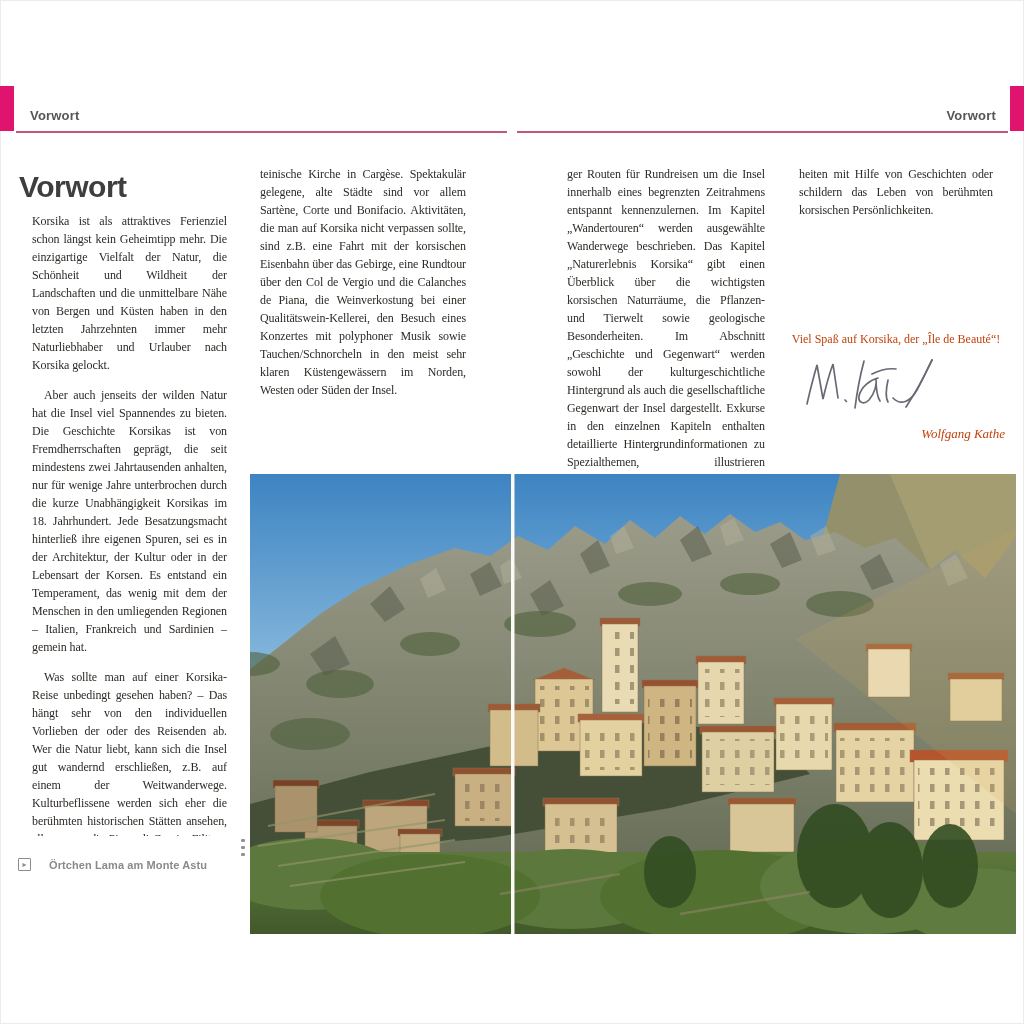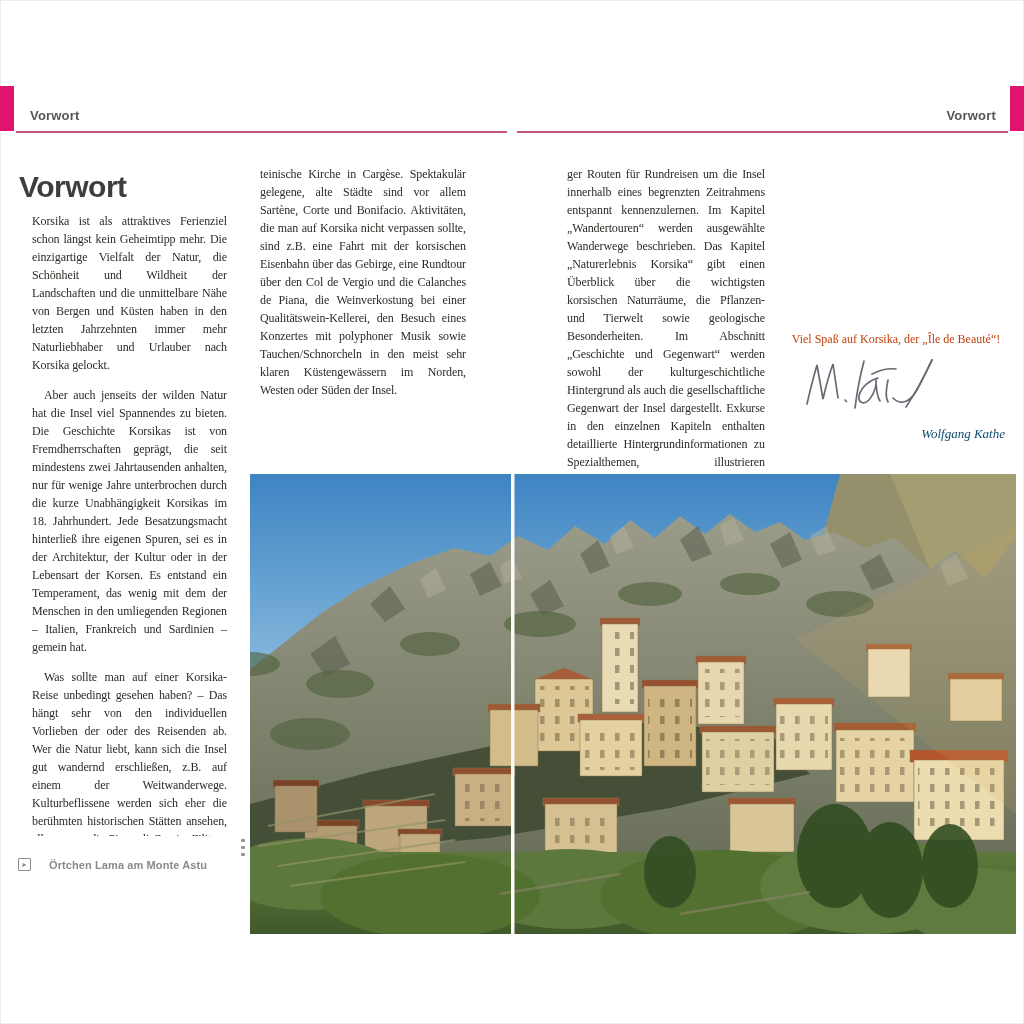--- a/index.html
+++ b/index.html
@@ -41,21 +41,21 @@
   .col2{left:248px;top:153px;width:230px;height:318px;}
   .col3{left:555px;top:153px;width:222px;height:318px;}
   .col4{left:787px;top:153px;width:218px;height:200px;}
   .closing{
     position:absolute;left:787px;top:330px;width:218px;
     font-size:12px;line-height:18px;color:#c2410c;text-align:center;
   }
   .signature{position:absolute;left:800px;top:352px;width:150px;height:68px;}
   .authorname{
     position:absolute;left:787px;top:426px;width:218px;text-align:right;
-    font-style:italic;font-size:13px;color:#0c4a6e;
+    font-style:italic;font-size:13px;color:#c2410c;
   }
 
   
   .photo{
     position:absolute;left:250px;top:474px;width:766px;height:460px;
     overflow:hidden;background:#7da9c9;
   }
   .photo svg{display:block;}
 
   
@@ -95,20 +95,21 @@
     <p>Was sollte man auf einer Korsika-Reise unbedingt gesehen haben? – Das hängt sehr von den individuellen Vorlieben der oder des Reisenden ab. Wer die Natur liebt, kann sich die Insel gut wandernd erschließen, z.B. auf einem der Weitwanderwege. Kulturbeflissene werden sich eher die berühmten historischen Stätten ansehen, allen voran die Pianu di Cauria, Filitosa und Aléria. Es gibt aber auch viele Sakralbauten, die einen Besuch lohnen, wie etwa die Kathedrale in Bastia, die Canonica bei Lucciana/Marana oder die griechische bzw. la-</p>
   </div>
 <div class="col col2">
     <p>teinische Kirche in Cargèse. Spektakulär gelegene, alte Städte sind vor allem Sartène, Corte und Bonifacio. Aktivitäten, die man auf Korsika nicht verpassen sollte, sind z.B. eine Fahrt mit der korsischen Eisenbahn über das Gebirge, eine Rundtour über den Col de Vergio und die Calanches de Piana, die Weinverkostung bei einer Qualitätswein-Kellerei, den Besuch eines Konzertes mit polyphoner Musik sowie Tauchen/Schnorcheln in den meist sehr klaren Küstengewässern im Norden, Westen oder Süden der Insel.</p>
   </div>
 
 <div class="col col3">
     <p>ger Routen für Rundreisen um die Insel innerhalb eines begrenzten Zeitrahmens entspannt kennenzulernen. Im Kapitel „Wandertouren“ werden ausgewählte Wanderwege beschrieben. Das Kapitel „Naturerlebnis Korsika“ gibt einen Überblick über die wichtigsten korsischen Naturräume, die Pflanzen- und Tierwelt sowie geologische Besonderheiten. Im Abschnitt „Geschichte und Gegenwart“ werden sowohl der kulturgeschichtliche Hintergrund als auch die gesellschaftliche Gegenwart der Insel dargestellt. Exkurse in den einzelnen Kapiteln enthalten detaillierte Hintergrundinformationen zu Spezialthemen, illustrieren landesspezifische Besonder-</p>
   </div>
 <div class="col col4">
+    <p>heiten mit Hilfe von Geschichten oder schildern das Leben von berühmten korsischen Persönlichkeiten.</p>
   </div>
 <div class="closing">Viel Spaß auf Korsika, der „Île de Beauté“!</div>
 
 <svg class="signature" viewBox="0 0 150 68">
   <g fill="none" stroke="#4f4f5c" stroke-width="1.7" stroke-linecap="round" opacity="0.85">
     <path d="M7,52 C11,34 15,20 17,13 L23,47 C26,34 30,20 33,12 L38,46"></path>
     <path d="M45,48 l1.5,1.5"></path>
     <path d="M64,9 C60,24 57,40 55,56"></path>
     <path d="M78,26 C70,28 61,35 59,44 C58,51 64,53 69,48 C75,41 77,32 76,26 C76,34 76,43 80,49"></path>
     <path d="M72,22 C80,18 88,16 96,17"></path>

